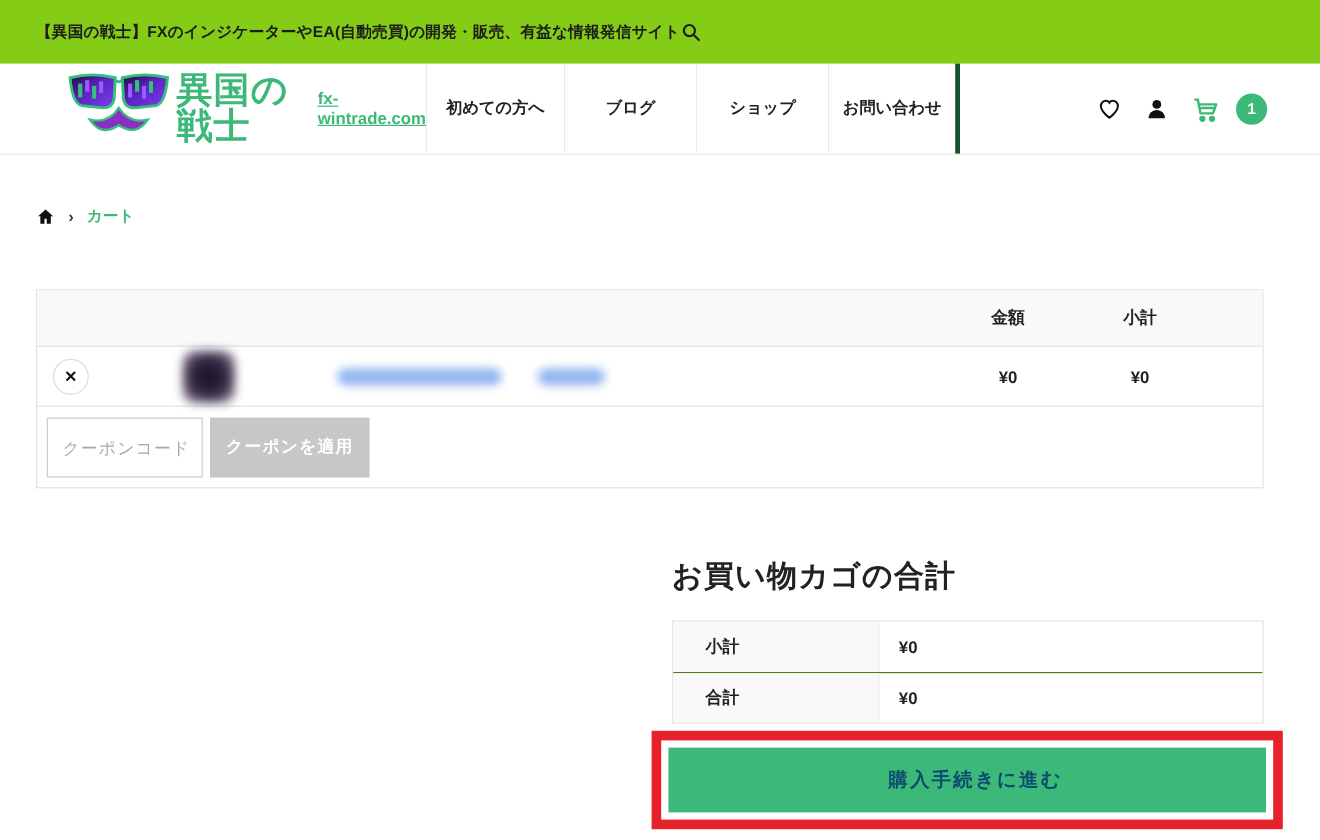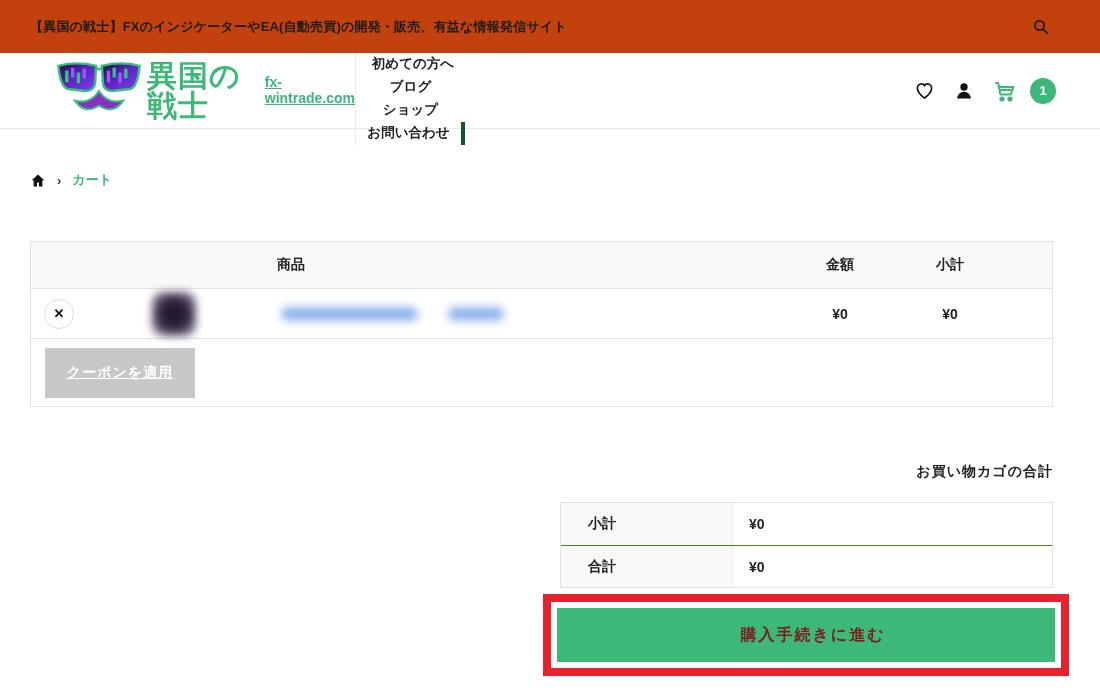--- a/index.html
+++ b/index.html
@@ -1,30 +1,30 @@
 <!DOCTYPE html>
 <html style="--green: #3cb878; --red: #e8222d; --blue: #8fb4ee;"><head>
 <meta charset="utf-8">
 <style>
   * { margin:0; padding:0; box-sizing:border-box; }
   html,body { width:1100px; height:700px; background:#fff; overflow:hidden;
     font-family:"Liberation Sans","DejaVu Sans",sans-serif; color:#222; }
 
   
-  .topbar { height:53px; background:#c2410c; display:flex; align-items:center;
-    justify-content:space-between; padding:0 50px 0 30px; }
+  .topbar { height:53px; background:#84cc16; display:flex; align-items:center;
+    padding:0 50px 0 30px; }
   .topbar-title { font-size:13px; font-weight:bold; color:#1c1c1c; letter-spacing:.2px; }
 
   
   .site-header { height:76px; border-bottom:1px solid #e9e9e9; display:flex; align-items:stretch; }
   .logo { width:300px; margin-left:55px; display:flex; align-items:center; cursor:pointer; }
   .logo-text { display:flex; flex-direction:row; align-items:center; margin-left:4px; }
   .logo-title { font-size:30px; font-weight:bold; color:var(--green,#3cb878); line-height:1; letter-spacing:1px; }
   .logo-sub { font-size:14px; font-weight:bold; color:var(--green,#3cb878); margin-top:-1px;text-decoration:underline; }
-  .main-nav { display:flex;flex-direction:column; }
+  .main-nav { display:flex; }
   .nav-item { width:110px; border-left:1px solid #ececec; display:flex; align-items:center;
     justify-content:center; text-align:center; font-size:13.5px; font-weight:bold;
     line-height:1.7; padding:0 10px; cursor:pointer; }
   .nav-item:first-child { width:115px; }
   .nav-item:last-child { border-right:4px solid #14532d; }
   .header-icons { flex:1; display:flex; align-items:center; justify-content:flex-end;
     gap:19px; padding-right:44px; }
   .icon-btn { display:flex; align-items:center; cursor:pointer; }
   .cart-badge { width:26px; height:26px; border-radius:50%; background:var(--green,#3cb878);
     color:#fff; font-size:13px; font-weight:bold; display:flex; align-items:center;
@@ -55,39 +55,39 @@
     background:radial-gradient(circle at 50% 50%, #1f1830 25%, #43354f 55%, #8d7f94 80%, #cfc4d2 100%);
     filter:blur(4px); cursor:pointer; }
   .col-name { width:354px; display:flex; align-items:center; gap:30px; padding-left:84px; }
   .name-bar { height:14px; border-radius:7px; background:var(--blue,#8fb4ee);
     filter:blur(4px); cursor:pointer; }
   .name-bar.b1 { width:137px; } .name-bar.b2 { width:56px; }
   .ct-coupon { height:67px; padding-left:8px; }
   .coupon-input { width:130px; height:50px; border:1px solid #ccc; background:#fff;
     font-size:14px; padding:0 12px; color:#333; letter-spacing:1px; }
   .coupon-input::placeholder { color:#a9a9a9; }
-  .coupon-btn { width:150px; height:50px; margin-left:6px; border:none; background:#c7c7c7;
-    color:#fff; font-size:14px; font-weight:bold; letter-spacing:1px; cursor:pointer;text-decoration:underline; }
+  .coupon-btn { width:133px; height:50px; margin-left:6px; border:none; background:#c7c7c7;
+    color:#fff; font-size:14px; font-weight:bold; letter-spacing:1px; cursor:pointer; }
 
   
   .totals { margin:56px 0 0 560px; width:493px; }
-  .totals-heading { text-align:right; font-size:14px; font-weight:bold; letter-spacing:1px;font-family:Liberation Mono, monospace; }
+  .totals-heading { text-align:left; font-size:25px; font-weight:bold; letter-spacing:1px;font-family:Liberation Mono, monospace; }
   .totals-table { margin-top:21px; border:1px solid #e3e3e3; }
   .tt-row { display:flex; height:42px; }
   .tt-row + .tt-row { border-top:1px solid #4d7c0f; }
   .tt-label { width:172px; background:#f9f9f9; border-right:1px solid #eee;
     display:flex; align-items:center; padding-left:27px; font-size:14px; font-weight:bold; }
   .tt-value { flex:1; display:flex; align-items:center; padding-left:16px;
     font-size:14px; font-weight:bold; }
 
   
   .annotation-box { margin:6px 0 0 543px; width:526px; border:8px solid var(--red,#e8222d);
     padding:6px; background:#fff; }
   .checkout-btn { display:block; width:100%; height:54px; border:none;
-    background:var(--green,#3cb878); color:#7f1d1d; font-size:16px; font-weight:bold;
+    background:var(--green,#3cb878); color:#0c4a6e; font-size:16px; font-weight:bold;
     letter-spacing:2px; cursor:pointer; font-family:inherit;padding-left:14px; }
 </style>
 </head>
 <body>
 
 <div class="topbar">
   <span class="topbar-title">【異国の戦士】FXのインジケーターやEA(自動売買)の開発・販売、有益な情報発信サイト</span>
   <span class="icon-btn">
     <svg width="18" height="18" viewBox="0 0 24 24" fill="none" stroke="#1c1c1c" stroke-width="2.4" stroke-linecap="round">
       <circle cx="10" cy="10" r="6.2"></circle>
@@ -163,21 +163,20 @@
     <svg width="16" height="15" viewBox="0 0 24 24" fill="#111">
       <path d="M12 2.5l10 9h-3v10h-5.5v-6.5h-3V21.5H5v-10H2z"></path>
     </svg>
   </span>
   <span class="crumb-sep">›</span>
   <span class="crumb-current">カート</span>
 </div>
 
 <div class="cart-table">
   <div class="ct-row ct-head">
-    <div class="col-product">商品</div>
     <div class="col-spacer"></div>
     <div class="col-price">金額</div>
     <div class="col-subtotal">小計</div>
     <div class="col-pad"></div>
   </div>
 
   <div class="ct-row ct-item">
     <div class="col-remove">
       <button class="remove-btn">✕</button>
     </div>
@@ -188,20 +187,21 @@
       <span class="name-bar b1"></span>
       <span class="name-bar b2"></span>
     </div>
     <div class="col-spacer"></div>
     <div class="col-price">¥0</div>
     <div class="col-subtotal">¥0</div>
     <div class="col-pad"></div>
   </div>
 
   <div class="ct-row ct-coupon">
+    <input class="coupon-input" type="text" placeholder="クーポンコード" style="">
     <button class="coupon-btn">クーポンを適用</button>
   </div>
 </div>
 
 <div class="totals">
   <div class="totals-heading">お買い物カゴの合計</div>
   <div class="totals-table">
     <div class="tt-row">
       <div class="tt-label">小計</div>
       <div class="tt-value">¥0</div>

